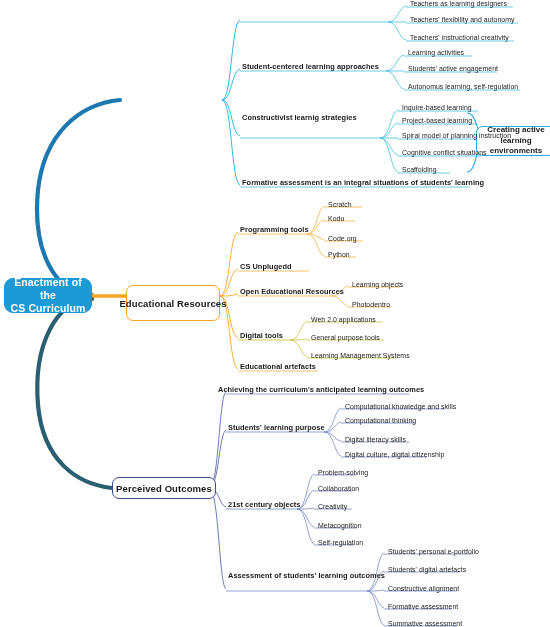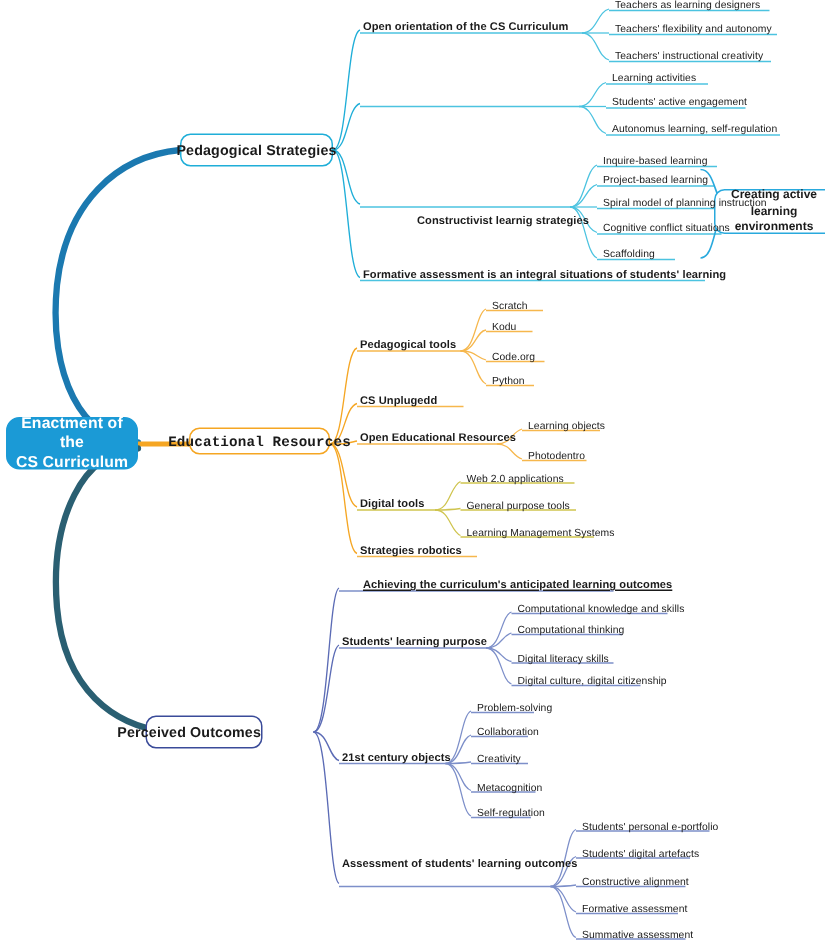--- a/index.html
+++ b/index.html
@@ -226,76 +226,73 @@
     </g>
   </svg>
 
   <div class="node root" style="left:4px;top:278px;width:88px;height:35px;">
     <div>
       <div>Enactment of the</div>
       <div>CS Curriculum</div>
     </div>
   </div>
 
-  <div class="node lvl1 b-ped" style="left:120px;top:89px;width:102px;height:22px;">
-    <span>Pedagogical Strategies</span>
-  </div>
-
-  <div class="node lvl1 b-res" style="left:126px;top:285px;width:94px;height:18px;font-family:Liberation Mono, monospace;">
+
+  <div class="node lvl1 b-res" style="left:126px;top:285px;width:94px;height:36px;">
     <span>Educational Resources</span>
   </div>
 
-  <div class="node lvl1 b-out" style="left:97px;top:477px;width:78px;height:22px;justify-content:flex-end;">
+  <div class="node lvl1 b-out" style="left:112px;top:477px;width:104px;height:22px;">
     <span>Perceived Outcomes</span>
   </div>
 
   <div class="node callout" style="left:476px;top:126px;width:80px;height:30px;">
     <div>
       <div>Creating active</div>
       <div>learning environments</div>
     </div>
   </div>
 
-  <div class="lbl l2" style="left:240px;top:12px;">Open orientation of the CS Curriculum</div>
-  <div class="lbl l2" style="left:240px;top:141px;margin-left:36px;">Constructivist learnig strategies</div>
+  <div class="lbl l2" style="left:240px;top:61px;">Student-centered learning approaches</div>
+  <div class="lbl l2" style="left:240px;top:112px;">Constructivist learnig strategies</div>
   <div class="lbl l2" style="left:240px;top:177px;">Formative assessment is an integral situations of students' learning</div>
 
   <div class="lbl l3" style="left:408px;top:-2px;">Teachers as learning designers</div>
   <div class="lbl l3" style="left:408px;top:14px;">Teachers' flexibility and autonomy</div>
   <div class="lbl l3" style="left:408px;top:32px;">Teachers' instructional creativity</div>
 
   <div class="lbl l3" style="left:406px;top:47px;">Learning activities</div>
   <div class="lbl l3" style="left:406px;top:63px;">Students' active engagement</div>
   <div class="lbl l3" style="left:406px;top:81px;">Autonomus learning, self-regulation</div>
 
   <div class="lbl l3" style="left:400px;top:102px;">Inquire-based learning</div>
   <div class="lbl l3" style="left:400px;top:115px;">Project-based learning</div>
   <div class="lbl l3" style="left:400px;top:130px;">Spiral model of planning instruction</div>
   <div class="lbl l3" style="left:400px;top:147px;">Cognitive conflict situations</div>
   <div class="lbl l3" style="left:400px;top:164px;">Scaffolding</div>
 
-  <div class="lbl l2" style="left:238px;top:224px;">Pedagogical tools</div>
+  <div class="lbl l2" style="left:238px;top:224px;">Programming tools</div>
   <div class="lbl l2" style="left:238px;top:261px;">CS Unplugedd</div>
   <div class="lbl l2" style="left:238px;top:286px;">Open Educational Resources</div>
   <div class="lbl l2" style="left:238px;top:330px;">Digital tools</div>
-  <div class="lbl l2" style="left:238px;top:361px;">Strategies robotics</div>
+  <div class="lbl l2" style="left:238px;top:361px;">Educational artefacts</div>
 
   <div class="lbl l3" style="left:326px;top:199px;">Scratch</div>
   <div class="lbl l3" style="left:326px;top:213px;">Kodu</div>
   <div class="lbl l3" style="left:326px;top:233px;">Code.org</div>
   <div class="lbl l3" style="left:326px;top:249px;">Python</div>
 
   <div class="lbl l3" style="left:350px;top:279px;">Learning objects</div>
   <div class="lbl l3" style="left:350px;top:299px;">Photodentro</div>
 
   <div class="lbl l3" style="left:309px;top:314px;">Web 2.0 applications</div>
   <div class="lbl l3" style="left:309px;top:332px;">General purpose tools</div>
   <div class="lbl l3" style="left:309px;top:350px;">Learning Management Systems</div>
 
-  <div class="lbl l2" style="left:240px;top:384px;text-decoration:underline;">Achieving the curriculum's anticipated  learning outcomes</div>
+  <div class="lbl l2" style="left:216px;top:384px;">Achieving the curriculum's anticipated  learning outcomes</div>
   <div class="lbl l2" style="left:226px;top:422px;">Students' learning purpose</div>
   <div class="lbl l2" style="left:226px;top:499px;">21st century objects</div>
   <div class="lbl l2" style="left:226px;top:570px;">Assessment of students' learning outcomes</div>
 
   <div class="lbl l3" style="left:343px;top:401px;">Computational knowledge and skills</div>
   <div class="lbl l3" style="left:343px;top:415px;">Computational thinking</div>
   <div class="lbl l3" style="left:343px;top:434px;">Digital literacy  skills</div>
   <div class="lbl l3" style="left:343px;top:449px;">Digital culture, digital citizenship</div>
 
   <div class="lbl l3" style="left:316px;top:467px;">Problem-solving</div>

